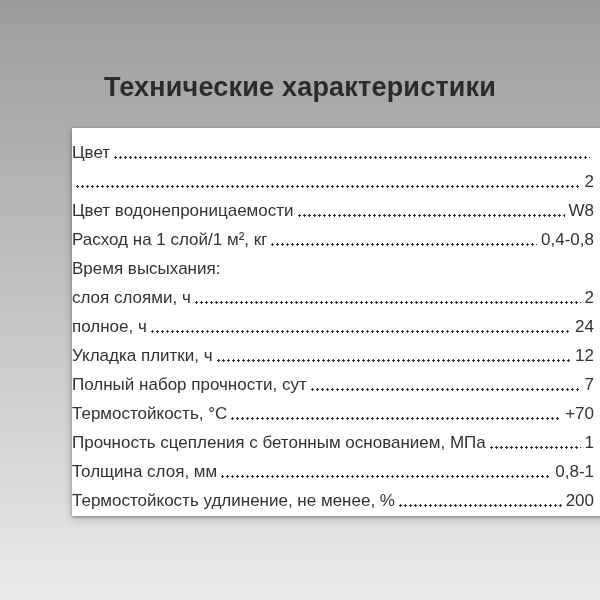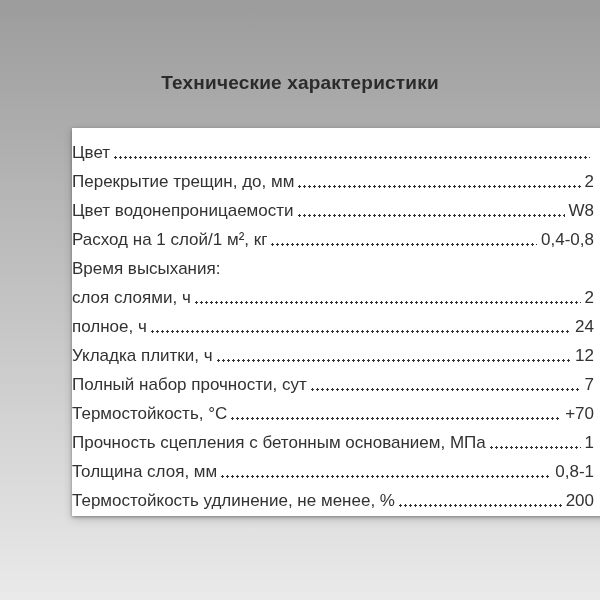--- a/index.html
+++ b/index.html
@@ -9,21 +9,21 @@
     overflow: hidden;
     font-family: "Liberation Sans", sans-serif;
     background: linear-gradient(180deg, var(--bg-top, #9c9c9c) 0%, var(--bg-bottom, #eaeaea) 100%);
   }
   .title {
     position: absolute;
     top: 72px;
     left: 0;
     width: 600px;
     text-align: center;
-    font-size: 19px;
+    font-size: 27px;
     font-weight: 700;
     letter-spacing: 0.2px;
     color: var(--title-color, #2b2b2b);
   }
   .card {
     position: absolute;
     left: 72px;
     top: 128px;
     width: 540px;
     height: 388px;
@@ -68,21 +68,20 @@
 <div class="title">Технические характеристики</div>
 
 <div class="card">
   <div>
   <div class="row">
     <span class="label">Цвет</span>
     <span class="leader"></span>
   </div>
 
   <div class="row">
-    <span class="label">Перекрытие трещин, до, мм</span>
     <span class="leader"></span>
     <span class="value">2</span>
   </div>
 
   <div class="row">
     <span class="label">Цвет водонепроницаемости</span>
     <span class="leader"></span>
     <span class="value">W8</span>
   </div>
 

